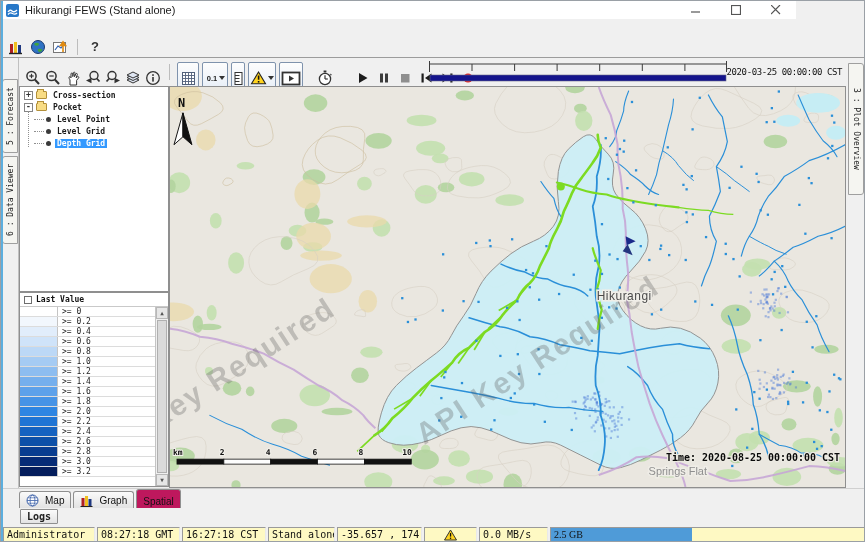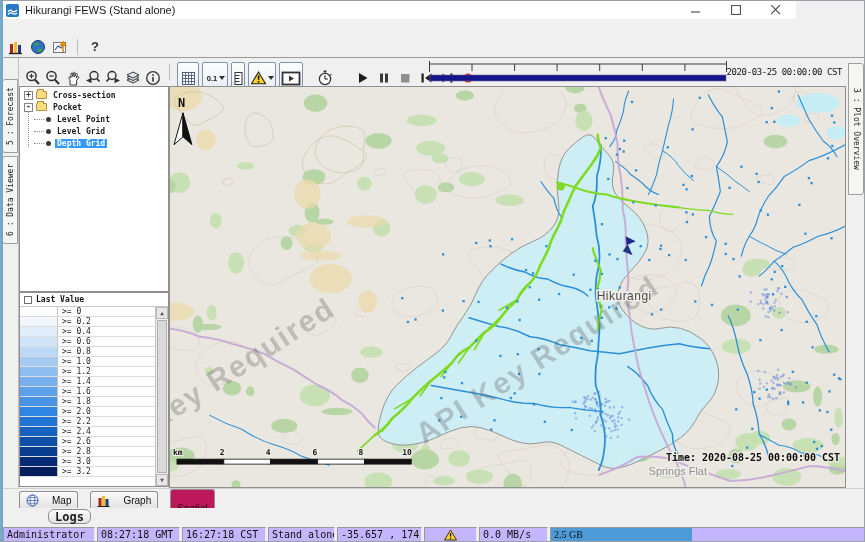--- a/index.html
+++ b/index.html
@@ -81,36 +81,36 @@
   .lg-arrow{height:12px;background:#e6e6e6;border:1px solid #b8b8b8;font-size:6px;line-height:10px;
             text-align:center;color:#555;flex:none;}
   .lg-thumb{flex:1;margin:1px;background:#dadada;border:1px solid #b0b0b0;}
   
   .map-panel{position:absolute;left:168px;top:85px;width:677px;height:402px;border:1px solid #8f8f8f;
              background:#eae7e0;overflow:hidden;}
   .map-panel svg{display:block;}
   
   .bottomtabs{position:absolute;left:0;top:487px;width:865px;height:20px;background:#f0f0f0;
               display:flex;align-items:flex-end;padding-left:18px;border-top:1px solid #d0d0d0;}
-  .btab{height:17px;display:flex;align-items:center;gap:13px;padding:0 6px;margin-right:12px;
+  .btab{height:17px;display:flex;align-items:center;gap:6px;padding:0 6px;margin-right:2px;
         border:1px solid #8f8f8f;border-bottom:none;border-radius:3px 3px 0 0;
         background:linear-gradient(#fafafa,#e2e2e2);font-size:10px;color:#111;}
   .btab.active{height:19px;background:#be185d;font-weight:normal;flex-direction:column;}
   .btab .tabctl{display:flex;align-items:center;margin-left:2px;}
   
   .logsrow{position:absolute;left:0;top:507px;width:865px;height:18px;background:#f0f0f0;}
   .logs-btn{position:absolute;left:19px;top:1px;height:15px;padding:0 6px;
-            border:1px solid #8f8f8f;border-radius:6px;background:linear-gradient(#fbfbfb,#e3e3e3);
-            font-family:"DejaVu Sans Mono",monospace;font-size:12px;font-weight:bold;color:#222;
-            display:flex;align-items:center;margin-left:28px;}
+            border:1px solid #8f8f8f;border-radius:1px;background:linear-gradient(#fbfbfb,#e3e3e3);
+            font-family:"DejaVu Sans Mono",monospace;font-size:10px;font-weight:bold;color:#222;
+            display:flex;align-items:center;}
   
   .statusbar{position:absolute;left:0;top:525px;width:865px;height:17px;background:#f0f0f0;
              display:flex;align-items:stretch;padding:1px 1px 1px 2px;gap:2px;
              font-family:"DejaVu Sans Mono",monospace;font-size:10px;color:#111;}
-  .scell{border:1px solid;border-color:#9a9a9a #e9e9e9 #e9e9e9 #9a9a9a;background:#c4b5fd;
+  .scell{border:1px solid;border-color:#9a9a9a #e9e9e9 #e9e9e9 #9a9a9a;background:#fef9c3;
          display:flex;align-items:center;padding:0 3px;white-space:nowrap;overflow:hidden;}
   .memory-cell{position:relative;}
   .memory-fill{position:absolute;left:0;top:0;bottom:0;background:#4f9bd8;}
   .memory-txt{position:relative;font-family:Liberation Serif, serif;}
   .win-left-border{position:absolute;left:0;top:0;width:2px;height:542px;background:#5caede;z-index:50;}
 </style>
 </head>
 <body>
 
 <div id="app">

